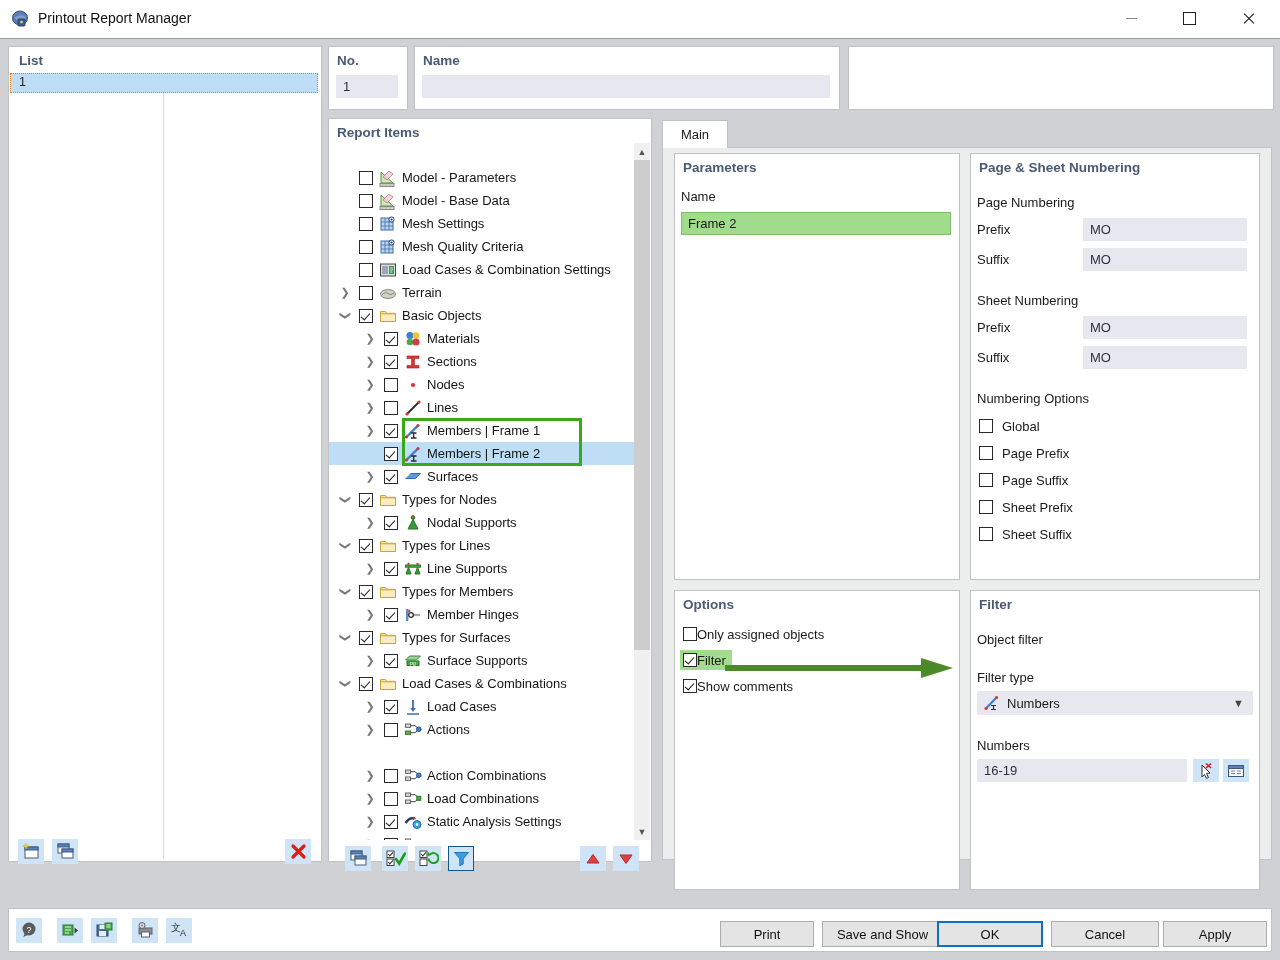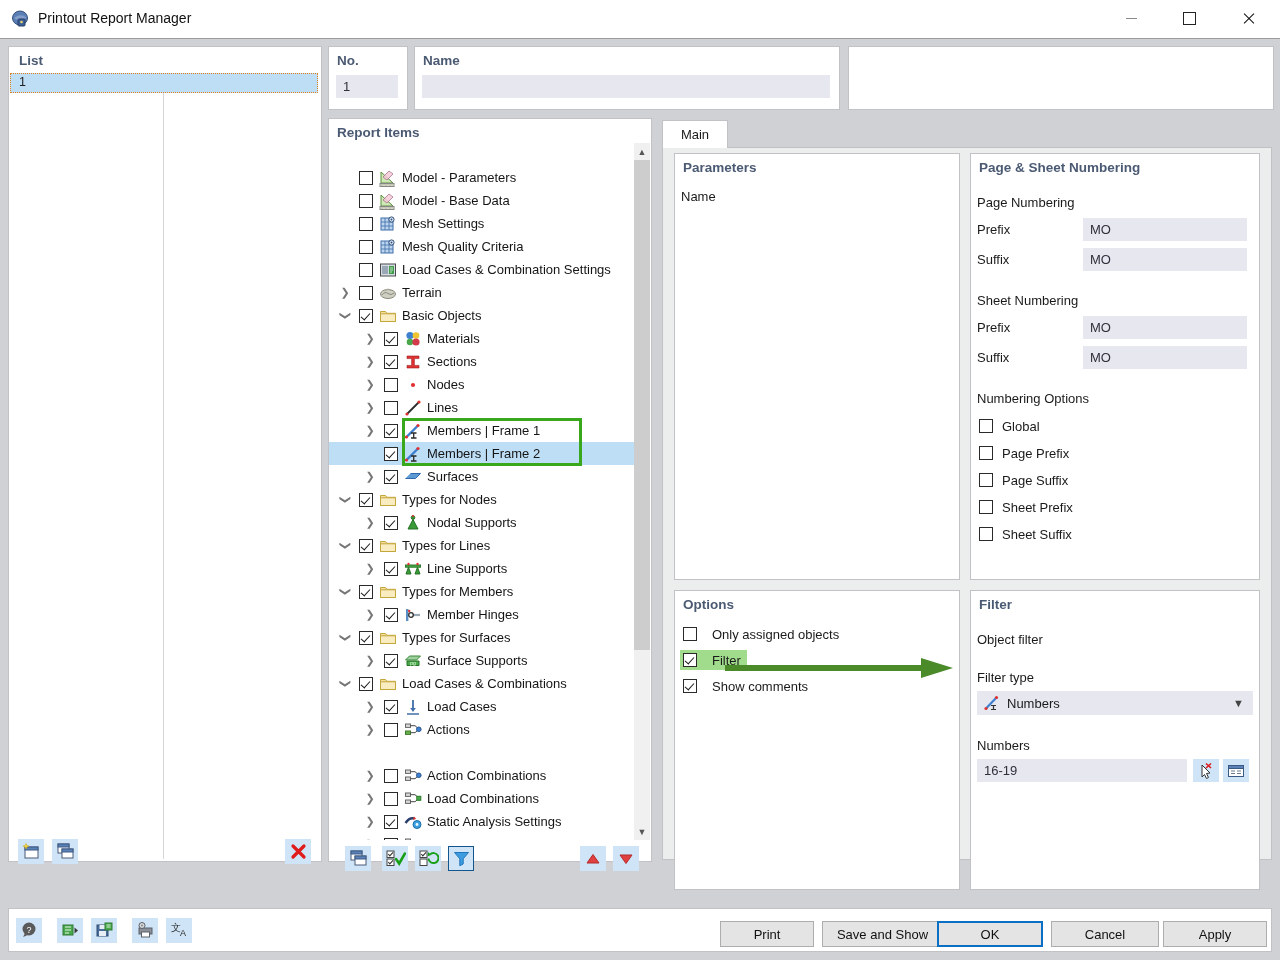--- a/index.html
+++ b/index.html
@@ -102,21 +102,21 @@
   #sn-head{left:6px;top:139px;}
   #sn-prefix-lbl{left:6px;top:166px;}
   #sn-prefix-val{left:112px;top:162px;width:164px;height:23px;}
   #sn-suffix-lbl{left:6px;top:196px;}
   #sn-suffix-val{left:112px;top:192px;width:164px;height:23px;}
   #no-head{left:6px;top:237px;}
   .numopt{position:absolute;left:8px;height:20px;display:flex;align-items:center;gap:9px;font-size:13px;}
 
   #options-panel{left:674px;top:590px;width:284px;height:298px;}
   #options-title{left:8px;top:6px;}
-  .optrow{position:absolute;left:8px;height:20px;display:flex;align-items:center;gap:15px;font-size:13px;}
+  .optrow{position:absolute;left:8px;height:20px;display:flex;align-items:center;gap:0;font-size:13px;}
   #green-arrow{position:absolute;left:725px;top:655px;width:230px;height:26px;}
 
   #filter-panel{left:970px;top:590px;width:288px;height:298px;}
   #filter-title{left:8px;top:6px;}
   #objfilter-lbl{left:6px;top:41px;}
   #ftype-lbl{left:6px;top:79px;}
   #ftype-combo{position:absolute;left:6px;top:100px;width:276px;height:24px;background:#e6e7ef;
       display:flex;align-items:center;font-size:13px;box-sizing:border-box;}
   #numbers-lbl{left:6px;top:147px;}
   #numbers-field{left:6px;top:168px;width:210px;height:23px;}
@@ -556,20 +556,21 @@
   </div>
 
   <div id="rightwrap"></div>
   <div id="tab-main">
     <span>Main</span>
   </div>
 
   <div class="panel" id="params-panel">
     <div class="pttl" id="params-title">Parameters</div>
     <div class="lbl" id="params-name-label">Name</div>
+    <div id="params-value">Frame 2</div>
   </div>
 
   <div class="panel" id="num-panel">
     <div class="pttl" id="num-title">Page &amp; Sheet Numbering</div>
 
     <div class="lbl" id="pn-head">Page Numbering</div>
     <div class="lbl" id="pn-prefix-lbl">Prefix</div>
     <div class="ro-field" id="pn-prefix-val">MO</div>
     <div class="lbl" id="pn-suffix-lbl">Suffix</div>
     <div class="ro-field" id="pn-suffix-val">MO</div>

